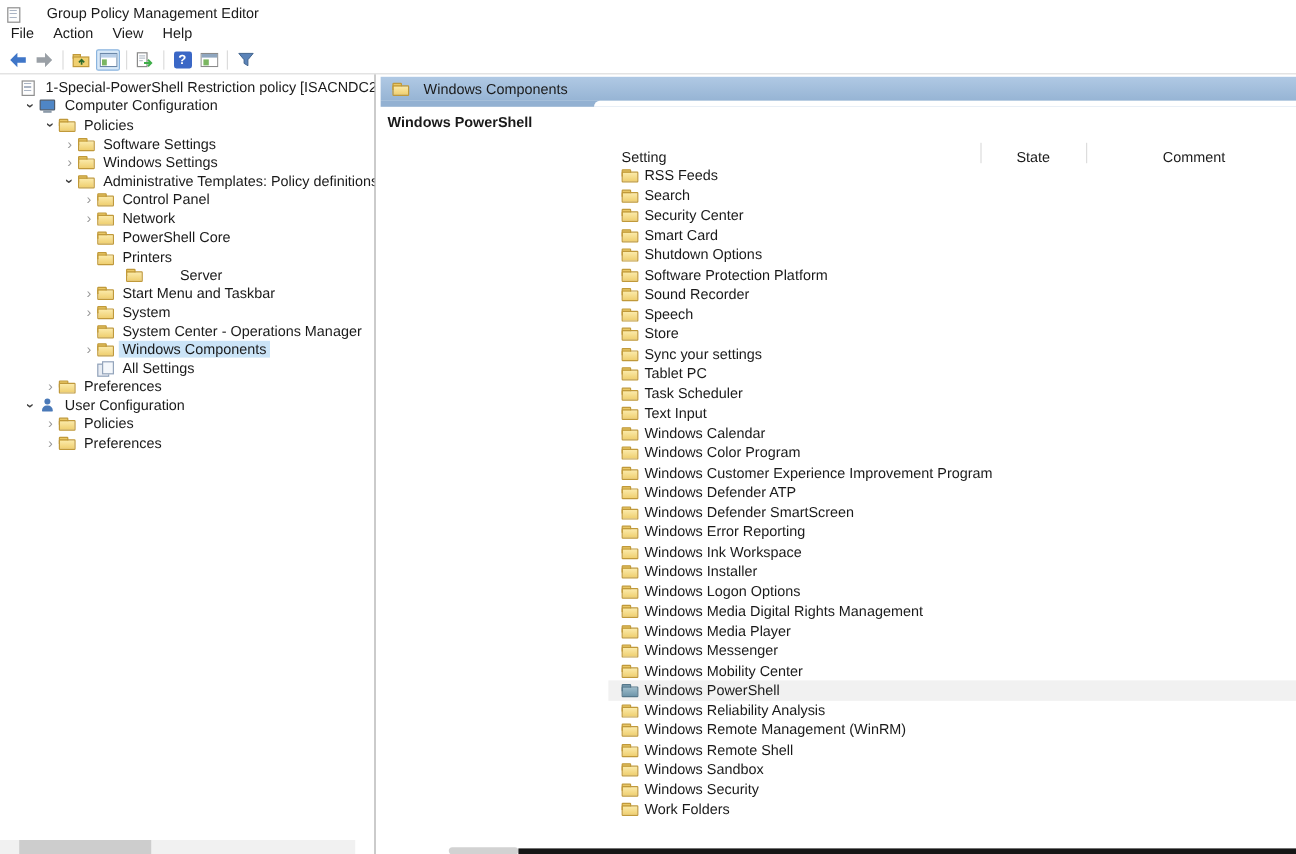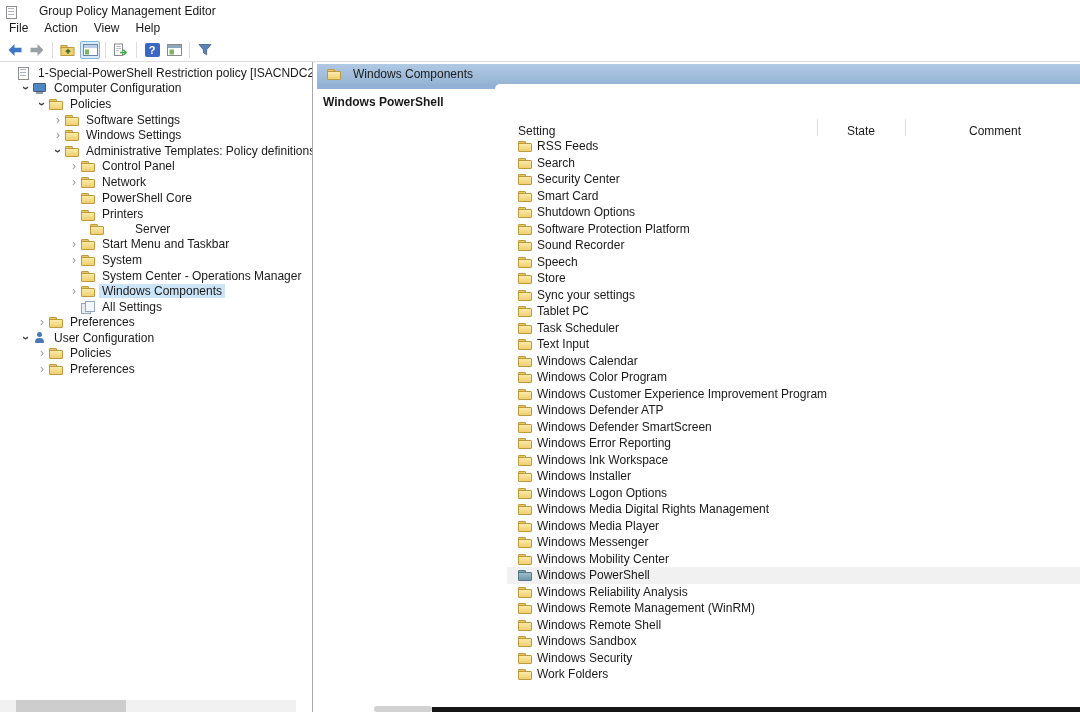--- a/index.html
+++ b/index.html
@@ -197,21 +197,21 @@
         <div class="tree-row" style="padding-left: 67px;">
           <span class="chev none"></span>
           <span class="ico ico-folder"></span>
           <span class="tlabel">PowerShell Core</span>
         </div>
         <div class="tree-row" style="padding-left: 67px; align-items: flex-end;">
           <span class="chev none"></span>
           <span class="ico ico-folder"></span>
           <span class="tlabel">Printers</span>
         </div>
-        <div class="tree-row" style="padding-left: 52px; gap: 24px;">
+        <div class="tree-row" style="padding-left: 67px; gap: 24px;">
           <span class="chev none"></span>
           <span class="ico ico-folder"></span>
           <span class="tlabel">Server</span>
         </div>
         <div class="tree-row" style="padding-left: 67px;">
           <span class="chev collapsed">›</span>
           <span class="ico ico-folder"></span>
           <span class="tlabel">Start Menu and Taskbar</span>
         </div>
         <div class="tree-row" style="padding-left: 67px;">

